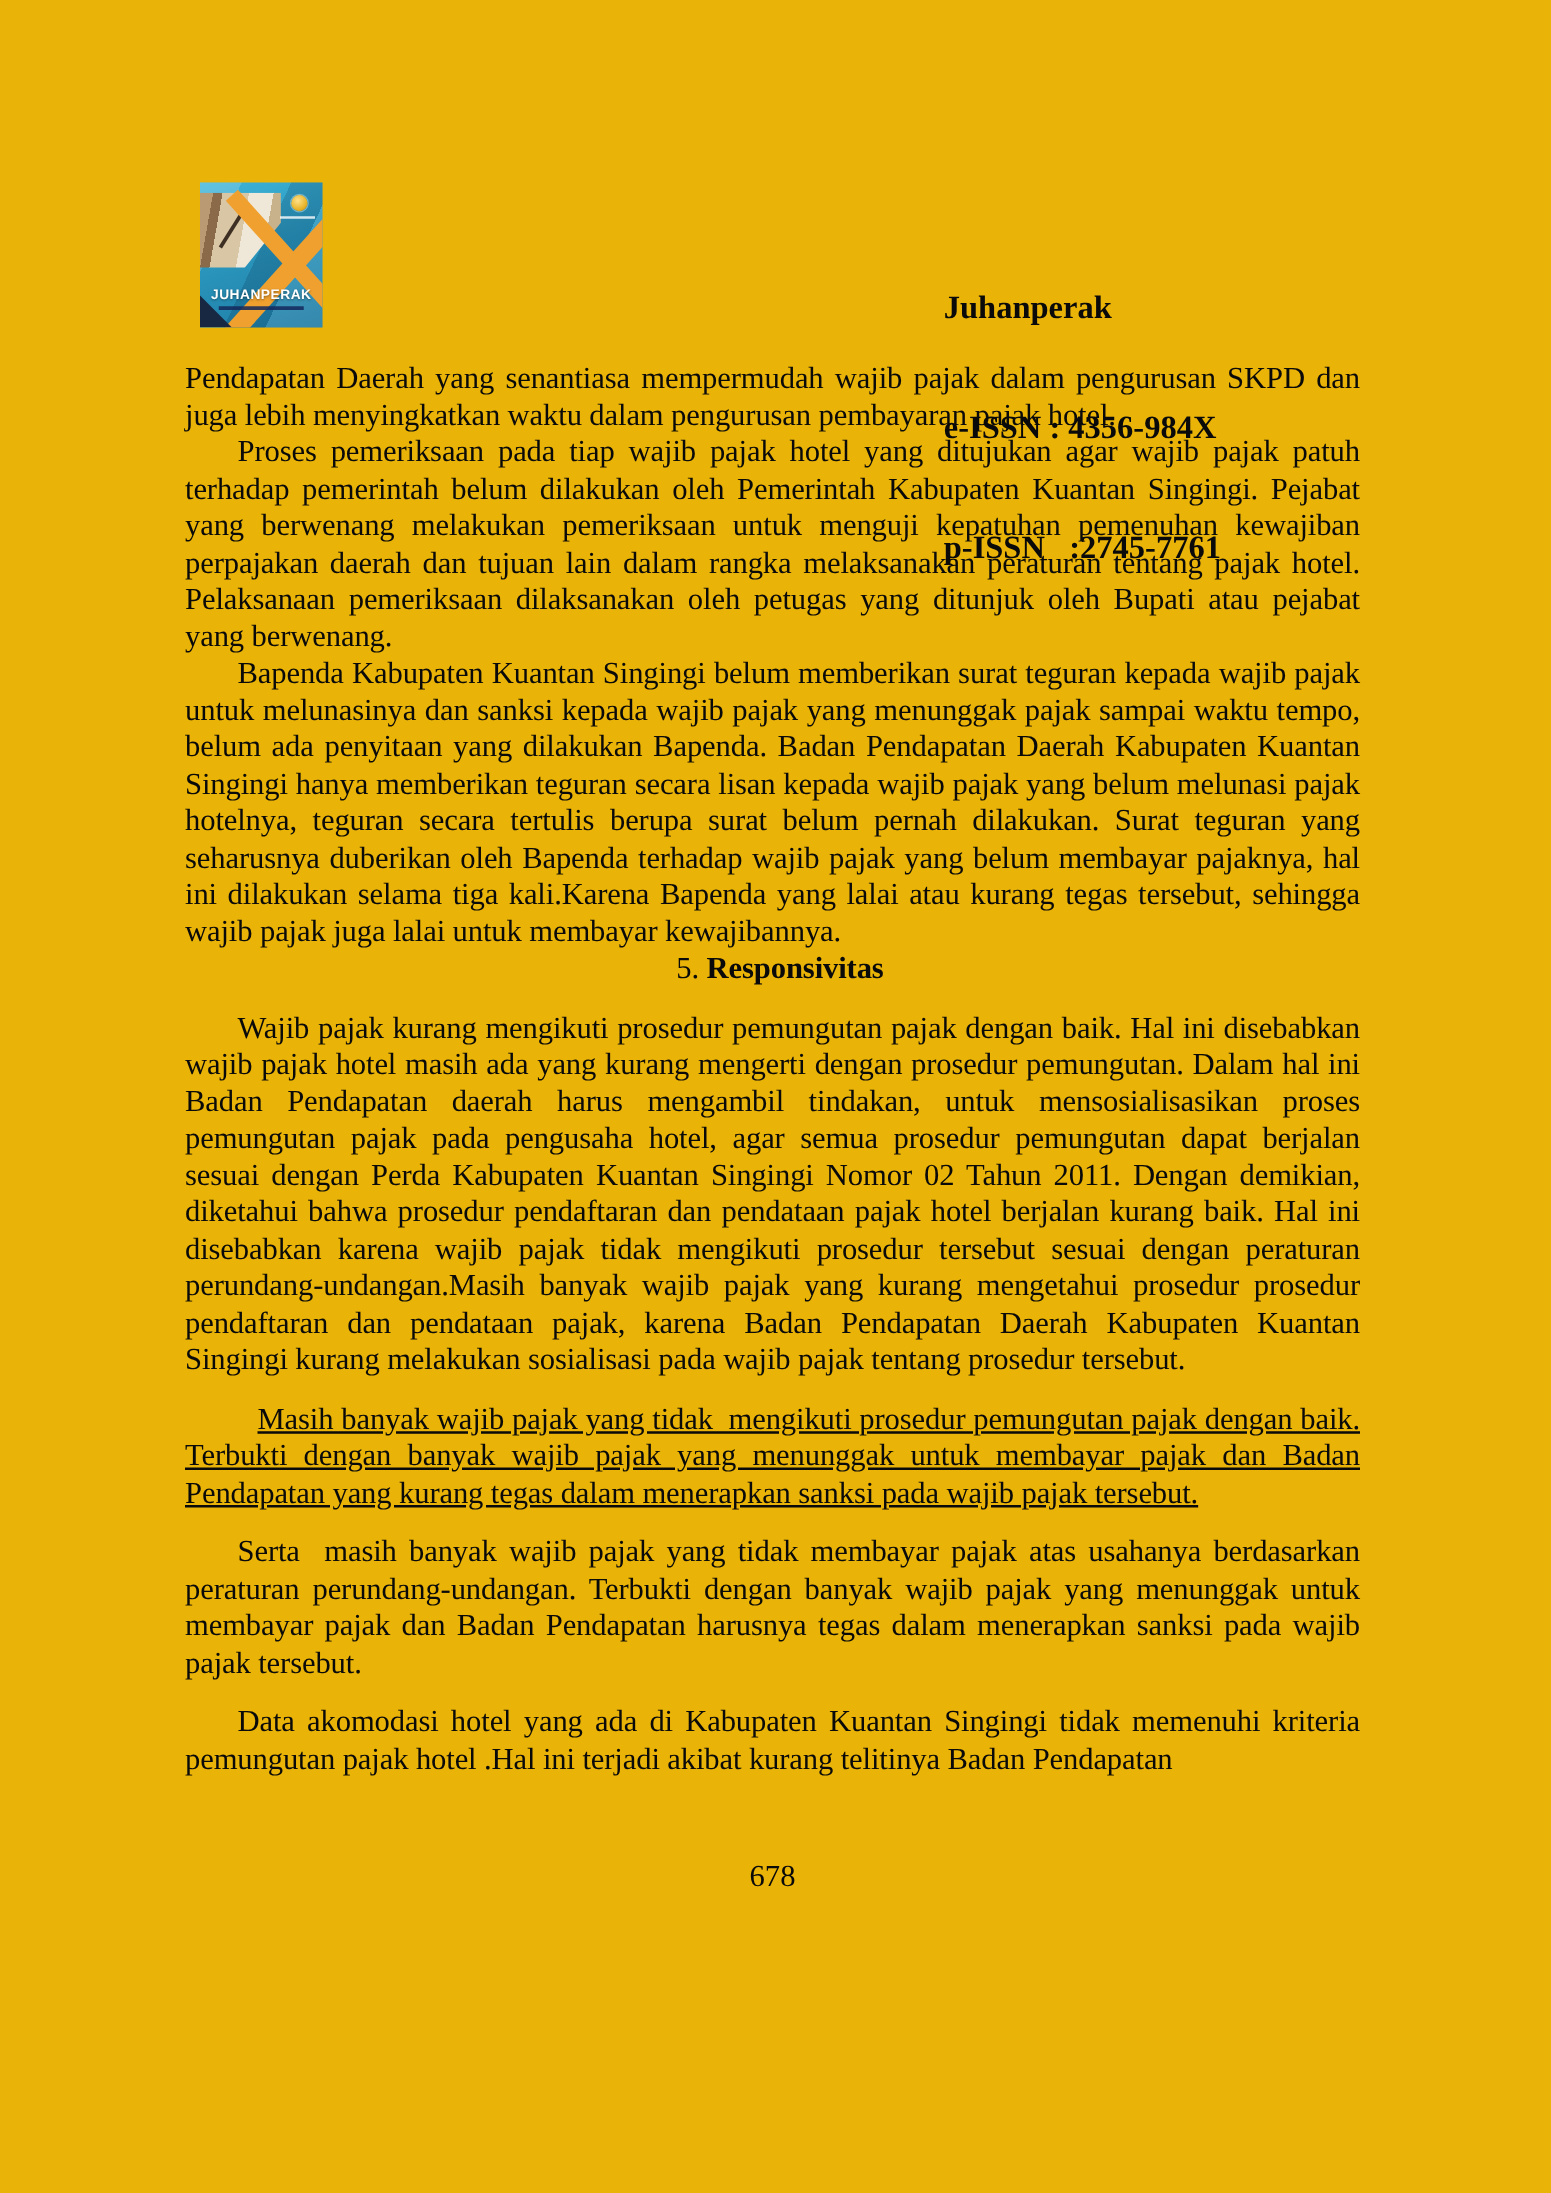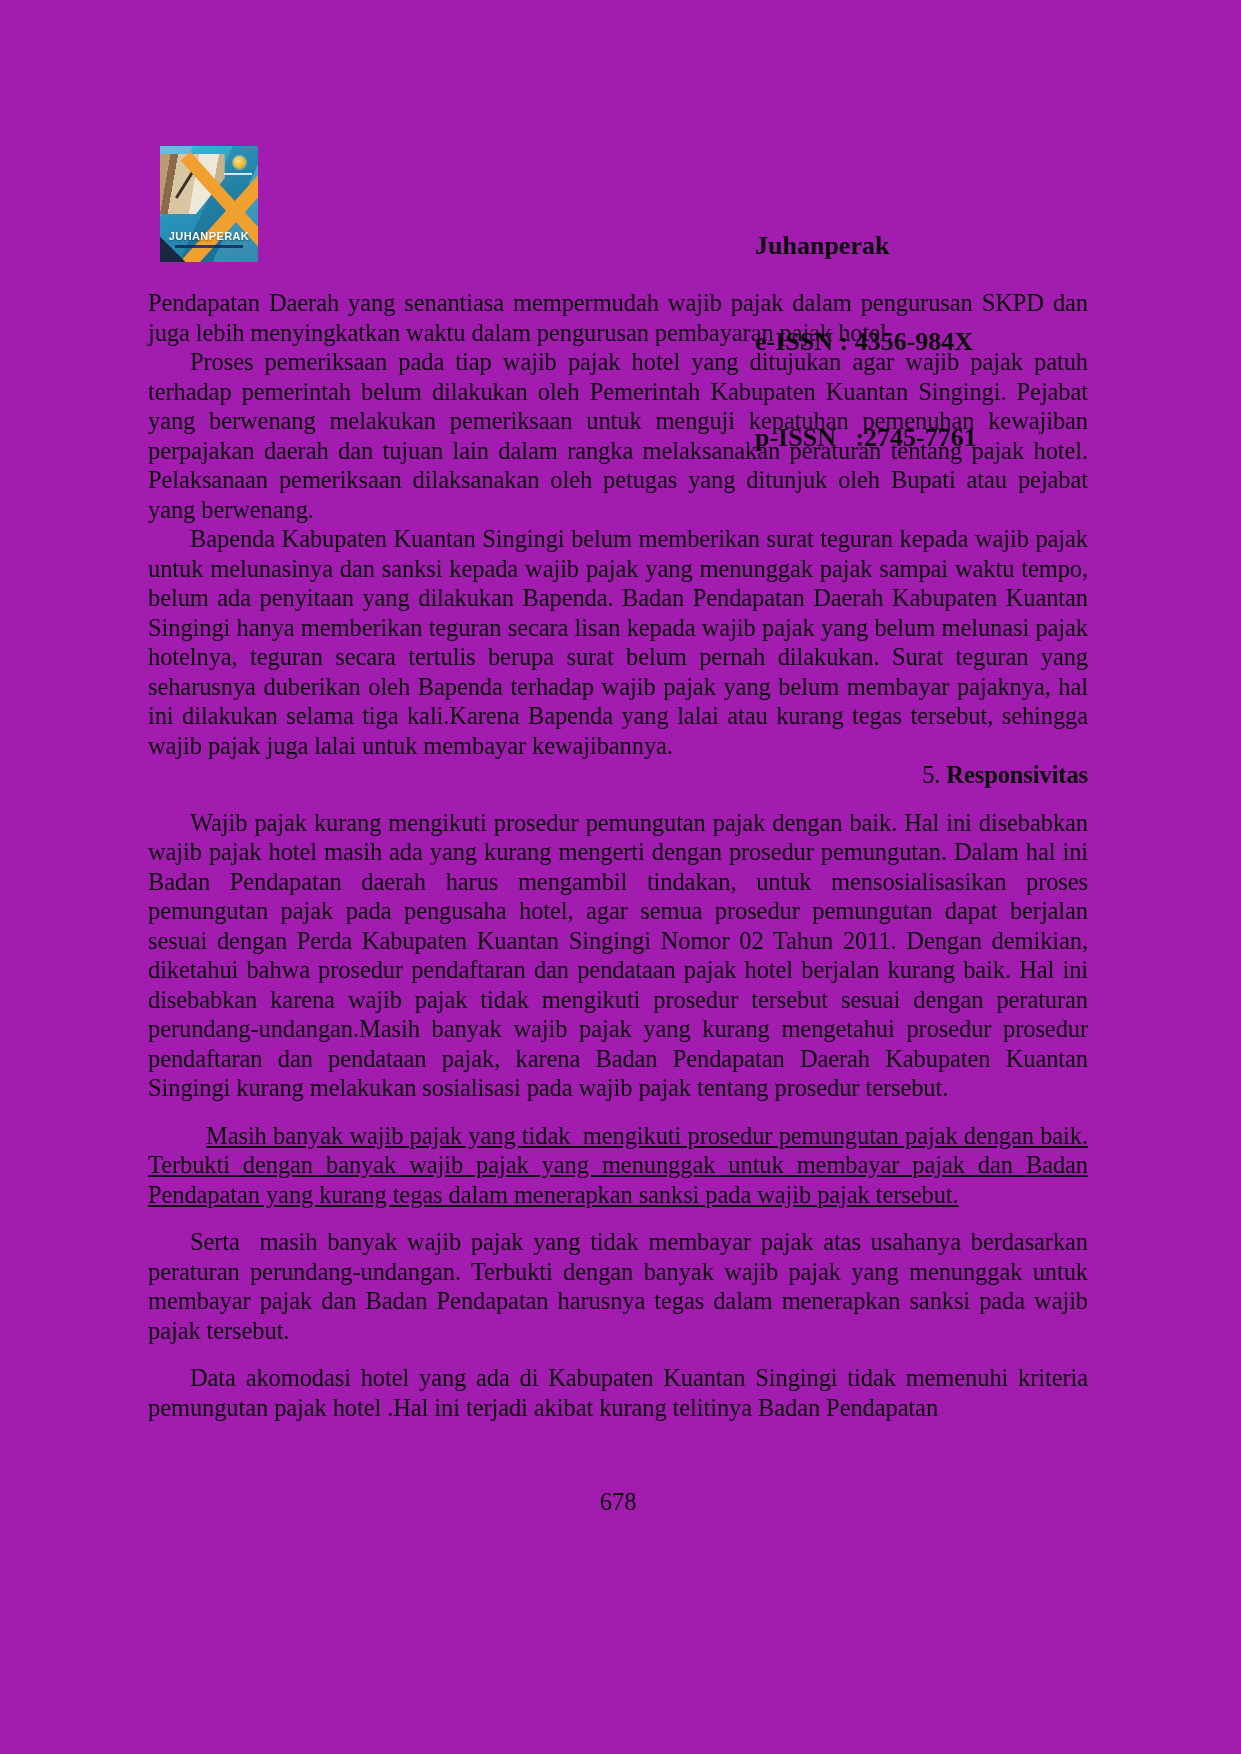--- a/index.html
+++ b/index.html
@@ -1,20 +1,20 @@
 <!DOCTYPE html>
 <html><head>
 <meta charset="utf-8">
 <style>
   html, body { margin: 0; padding: 0; background: #ffffff; }
   .page {
     position: relative;
     width: 1241px;
     height: 1754px;
-    background: #a21caf;
+    background: #eab308;
     font-family: "Liberation Serif", "DejaVu Serif", serif;
     color: #0a0a0a;
     overflow: hidden;
   }
 
   
   .logo {
     position: absolute;
     left: 160px; top: 146px;
     width: 98px; height: 116px;
@@ -109,21 +109,21 @@
     font-size: 24.5px;
     line-height: 29.5px;
     letter-spacing: -0.1px;
     text-align: justify;
   }
   .content p, .content h2 {
     margin: 0;
     font-size: 24.5px;
     line-height: 29.5px;
   }
-  .content h2 { font-weight: normal; text-align: right; margin-left: 12px; }
+  .content h2 { font-weight: normal; text-align: center; margin-left: 12px; }
   .content h2 b { font-weight: bold; }
   .indent-none   { text-indent: 0; }
   .indent-normal { text-indent: 42px; }
   .indent-deep   { text-indent: 58px; text-decoration: underline; }
   .gap { margin-top: 18px !important; }
 
   
   .page-number {
     position: absolute;
     left: 148px; top: 1488px;

